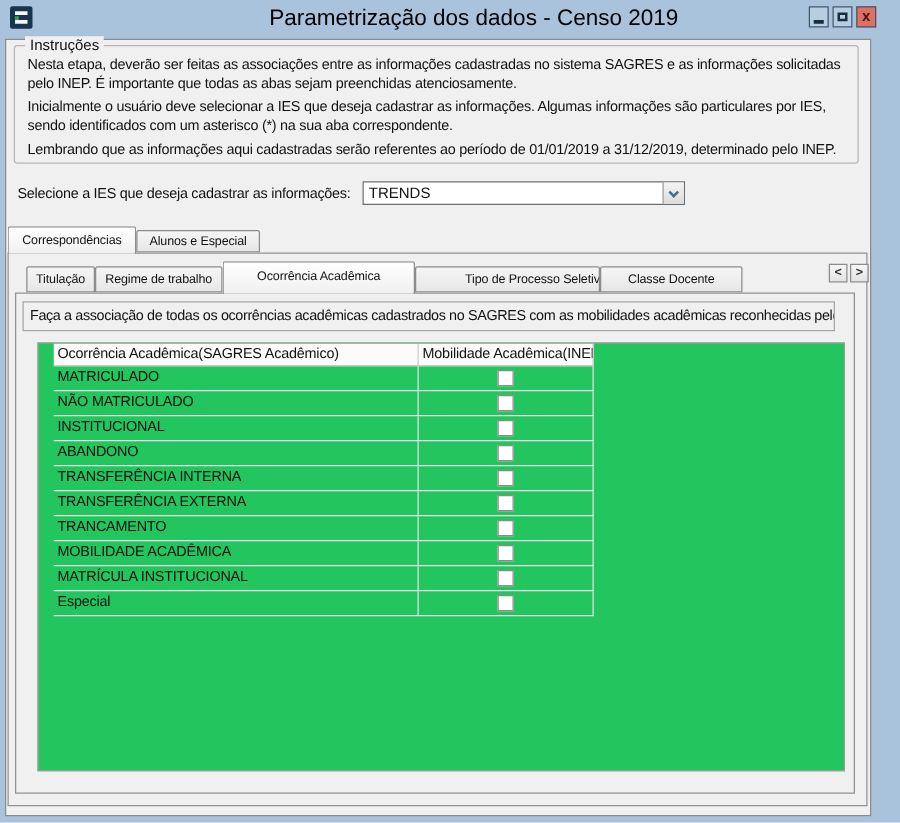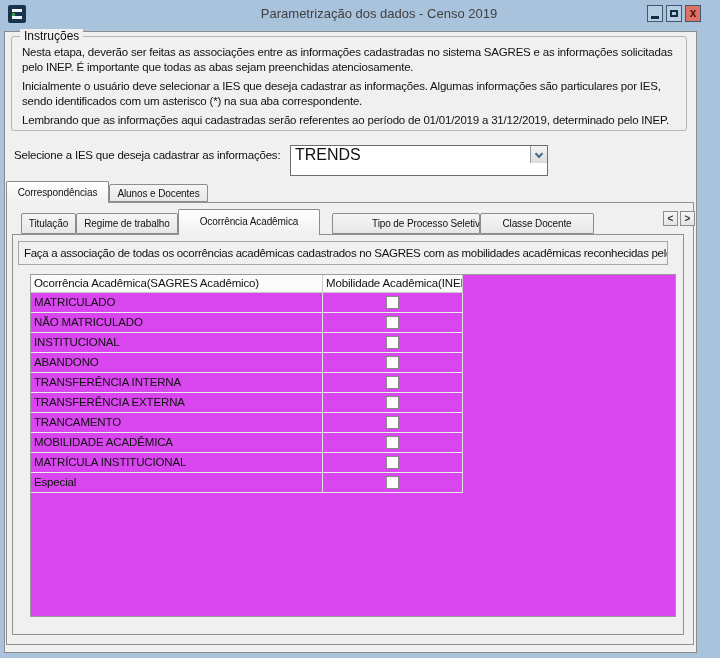--- a/index.html
+++ b/index.html
@@ -10,59 +10,59 @@
     font-family:"Liberation Sans", sans-serif;
     color:#111;
     overflow:hidden;
   }
   
   .titlebar { position:absolute; left:0; top:0; width:720px; height:28px; background:#a9c3dd; }
   .app-logo { position:absolute; left:8px; top:5px; width:18px; height:18px; background:#17354d; border-radius:2px; }
   .logo-bar1 { position:absolute; left:4px; top:4px; width:10px; height:3px; background:#f2f6fa; }
   .logo-bar2 { position:absolute; left:4px; top:11px; width:10px; height:3px; background:#f2f6fa; }
   .logo-green { position:absolute; left:4px; top:8px; width:3px; height:3px; background:#3f9e57; }
-  .win-title { position:absolute; left:0; top:0; width:100%; height:28px; line-height:28px; text-align:center; font-size:13px; color:#404040;padding-left:38px; }
+  .win-title { position:absolute; left:0; top:0; width:100%; height:28px; line-height:28px; text-align:center; font-size:18px; color:#000000;padding-left:38px; }
   .win-btns { position:absolute; right:19px; top:5px; display:flex; gap:3px; }
   .win-btn { width:16px; height:17px; border:1px solid #41586e; background:#b6cde2; display:flex; align-items:center; justify-content:center; cursor:pointer; }
   .min-glyph { width:8px; height:3px; background:#12303f; margin-top:7px; }
   .max-glyph { width:8px; height:7px; border:2px solid #12303f; background:transparent; }
   .btn-close { background:#dd7264; color:#4b120c; font-size:12px; font-weight:bold; line-height:15px; }
   
   .dialog { position:absolute; left:5px; top:32px; width:691px; height:620px; background:#f0f0f0; box-shadow:0 0 0 1px #8b8b8b; }
   
   .instructions { position:absolute; left:6px; top:4px; width:676px; height:95px; border:1px solid #b5b5b5; border-radius:3px; }
   .instructions-legend { position:absolute; left:8px; top:-8px; background:#f0f0f0; padding:0 4px; font-size:12px; }
   .instructions-body { padding:8px 10px 0 10px; font-size:11.5px; letter-spacing:-0.2px; line-height:14.5px; }
   .instructions-body p { margin-bottom:5px; }
   
   .ies-label { position:absolute; left:9px; top:117px; font-size:11.5px; letter-spacing:-0.2px; }
-  .ies-combo { position:absolute; left:285px; top:113px; width:258px; height:31px; background:#fff; border:1px solid #6e6e6e; font-size:16px; line-height:17px; padding-left:4px; cursor:default; }
+  .ies-combo { position:absolute; left:285px; top:113px; width:258px; height:19px; background:#fff; border:1px solid #6e6e6e; font-size:12px; line-height:17px; padding-left:4px; cursor:default; }
   .combo-arrow { position:absolute; right:0; top:0; width:17px; height:17px; background:linear-gradient(#f4f4f4,#dcdcdc); border-left:1px solid #9a9a9a; cursor:pointer; }
   .combo-arrow i { position:absolute; left:5px; top:5px; width:6px; height:6px; border-right:2px solid #4a6b84; border-bottom:2px solid #4a6b84; transform:rotate(45deg); }
   
   .tab { position:absolute; text-align:center; font-size:10px; letter-spacing:-0.1px; border:1px solid #8c8c8c; border-radius:2px 2px 0 0; background:linear-gradient(#f5f5f5,#e7e7e7); cursor:pointer; white-space:nowrap; overflow:hidden; }
   .tab.selected { background:linear-gradient(#ffffff,#f0f0f0); border-bottom:none; z-index:5; }
   
   .main-tab-0 { left:1px; top:149px; width:103px; height:22px; line-height:21px; }
   .main-tab-1 { left:104px; top:152px; width:99px; height:18px; line-height:17px; }
   .main-page { position:absolute; left:1px; top:170px; width:688px; height:443px; border:1px solid #919191; background:#f0f0f0; }
   
   .sub-tab-0 { left:16px; top:181px; width:55px; height:21px; line-height:20px; }
   .sub-tab-1 { left:71px; top:181px; width:102px; height:21px; line-height:20px; }
-  .sub-tab-2 { left:173px; top:177px; width:142px; height:26px; line-height:24px; }
+  .sub-tab-2 { left:173px; top:177px; width:154px; height:26px; line-height:24px; }
   .sub-tab-3 { left:327px; top:181px; width:148px; height:21px; line-height:20px;padding-left:39px; }
   .sub-tab-4 { left:475px; top:181px; width:114px; height:21px; line-height:20px; }
   .sub-page { position:absolute; left:7px; top:202px; width:672px; height:401px; border:1px solid #919191; background:#f0f0f0; }
   .nav-btn { position:absolute; width:15px; height:15px; top:179px; border:1px solid #8c8c8c; background:linear-gradient(#f6f6f6,#e4e4e4); font-size:10px; font-weight:bold; color:#333; text-align:center; line-height:13px; cursor:pointer; z-index:6; }
   .nav-prev { left:658px; }
   .nav-next { left:675px; }
   
   .desc-bar { position:absolute; left:13px; top:209px; width:650px; height:24px; border:1px solid #a6a6a6; background:#f0f0f0; font-size:11.5px; letter-spacing:-0.3px; line-height:22px; padding-left:5px; white-space:nowrap; overflow:hidden; z-index:2; }
   
-  .grid { position:absolute; left:25px; top:242px; width:646px; height:343px; background:#d946ef; border:1px solid #9b9b9b; z-index:2; }
+  .grid { position:absolute; left:25px; top:242px; width:646px; height:343px; background:#22c55e; border:1px solid #9b9b9b; z-index:2;padding-left:12px; }
   .grid-header { display:flex; height:18px; }
   .gh-cell { background:#fbfbfb; border-right:1px solid #c9c9c9; border-bottom:1px solid #c9c9c9; font-size:11.5px; letter-spacing:-0.15px; line-height:17px; padding-left:3px; white-space:nowrap; overflow:hidden; }
   .gh-0 { width:292px; }
   .gh-1 { width:140px; }
   .grid-row { display:flex; height:20px; }
   .gr-label { width:292px; border-right:1px solid #e2e2e2; border-bottom:1px solid #ebebeb; font-size:11.5px; letter-spacing:-0.15px; line-height:19px; padding-left:3px; white-space:nowrap; overflow:hidden; }
   .gr-check { width:140px; border-right:1px solid #e2e2e2; border-bottom:1px solid #ebebeb; display:flex; align-items:center; justify-content:center; }
   .checkbox { width:13px; height:13px; border:1px solid #8a8a8a; background:#fff; cursor:pointer; }
 </style>
 </head>
@@ -101,21 +101,21 @@
 
   <div class="ies-label">Selecione a IES que deseja cadastrar as informações:</div>
   <div class="ies-combo">
     <span>TRENDS</span>
     <span class="combo-arrow">
       <i></i>
     </span>
   </div>
 
   <div class="tab main-tab-0 selected">Correspondências</div>
-  <div class="tab main-tab-1">Alunos e Docentes</div>
+  <div class="tab main-tab-1">Alunos e Especial</div>
   <div class="main-page"></div>
 
   <div class="tab sub-tab-0">Titulação</div>
   <div class="tab sub-tab-1">Regime de trabalho</div>
   <div class="tab sub-tab-2 selected">Ocorrência Acadêmica</div>
   <div class="tab sub-tab-3">Tipo de Processo Seletivo</div>
   <div class="tab sub-tab-4">Classe Docente</div>
   <div class="nav-btn nav-prev">&lt;</div>
   <div class="nav-btn nav-next">&gt;</div>
   <div class="sub-page"></div>

